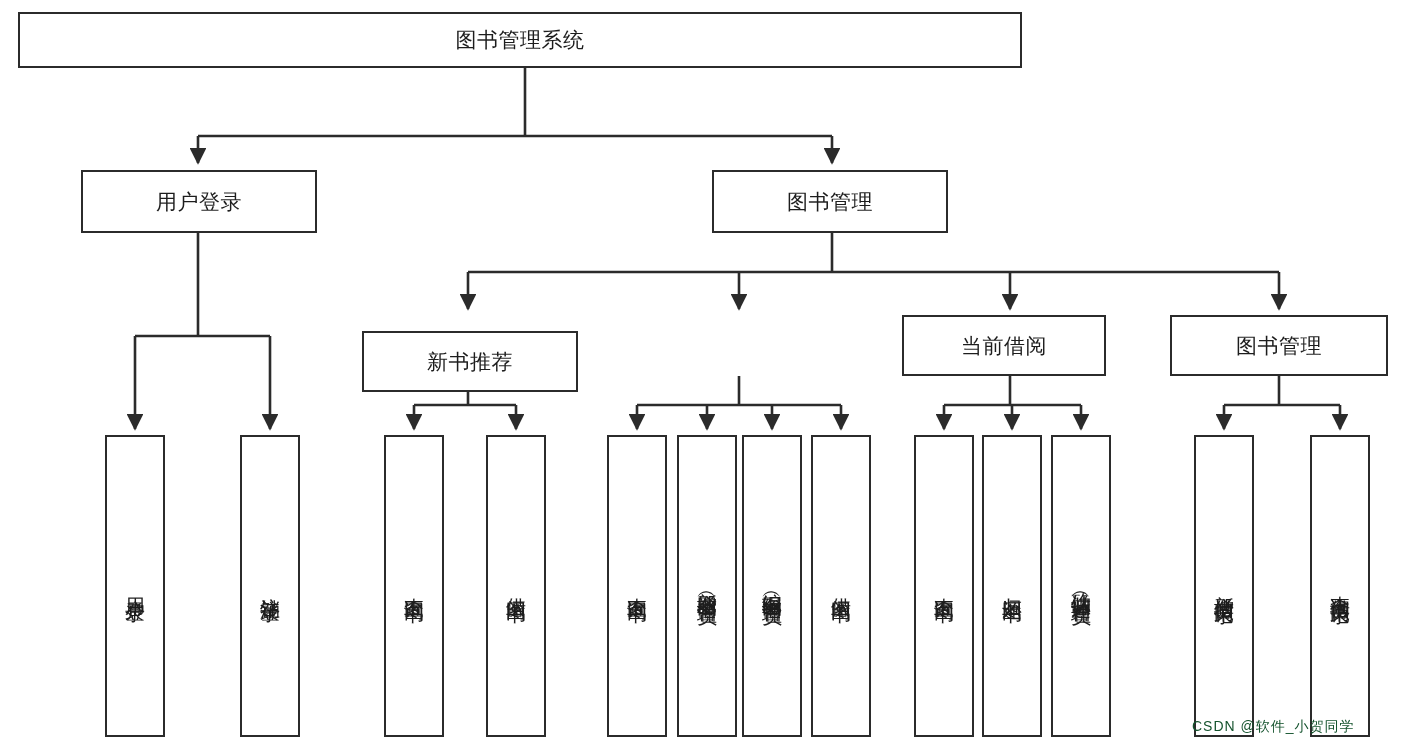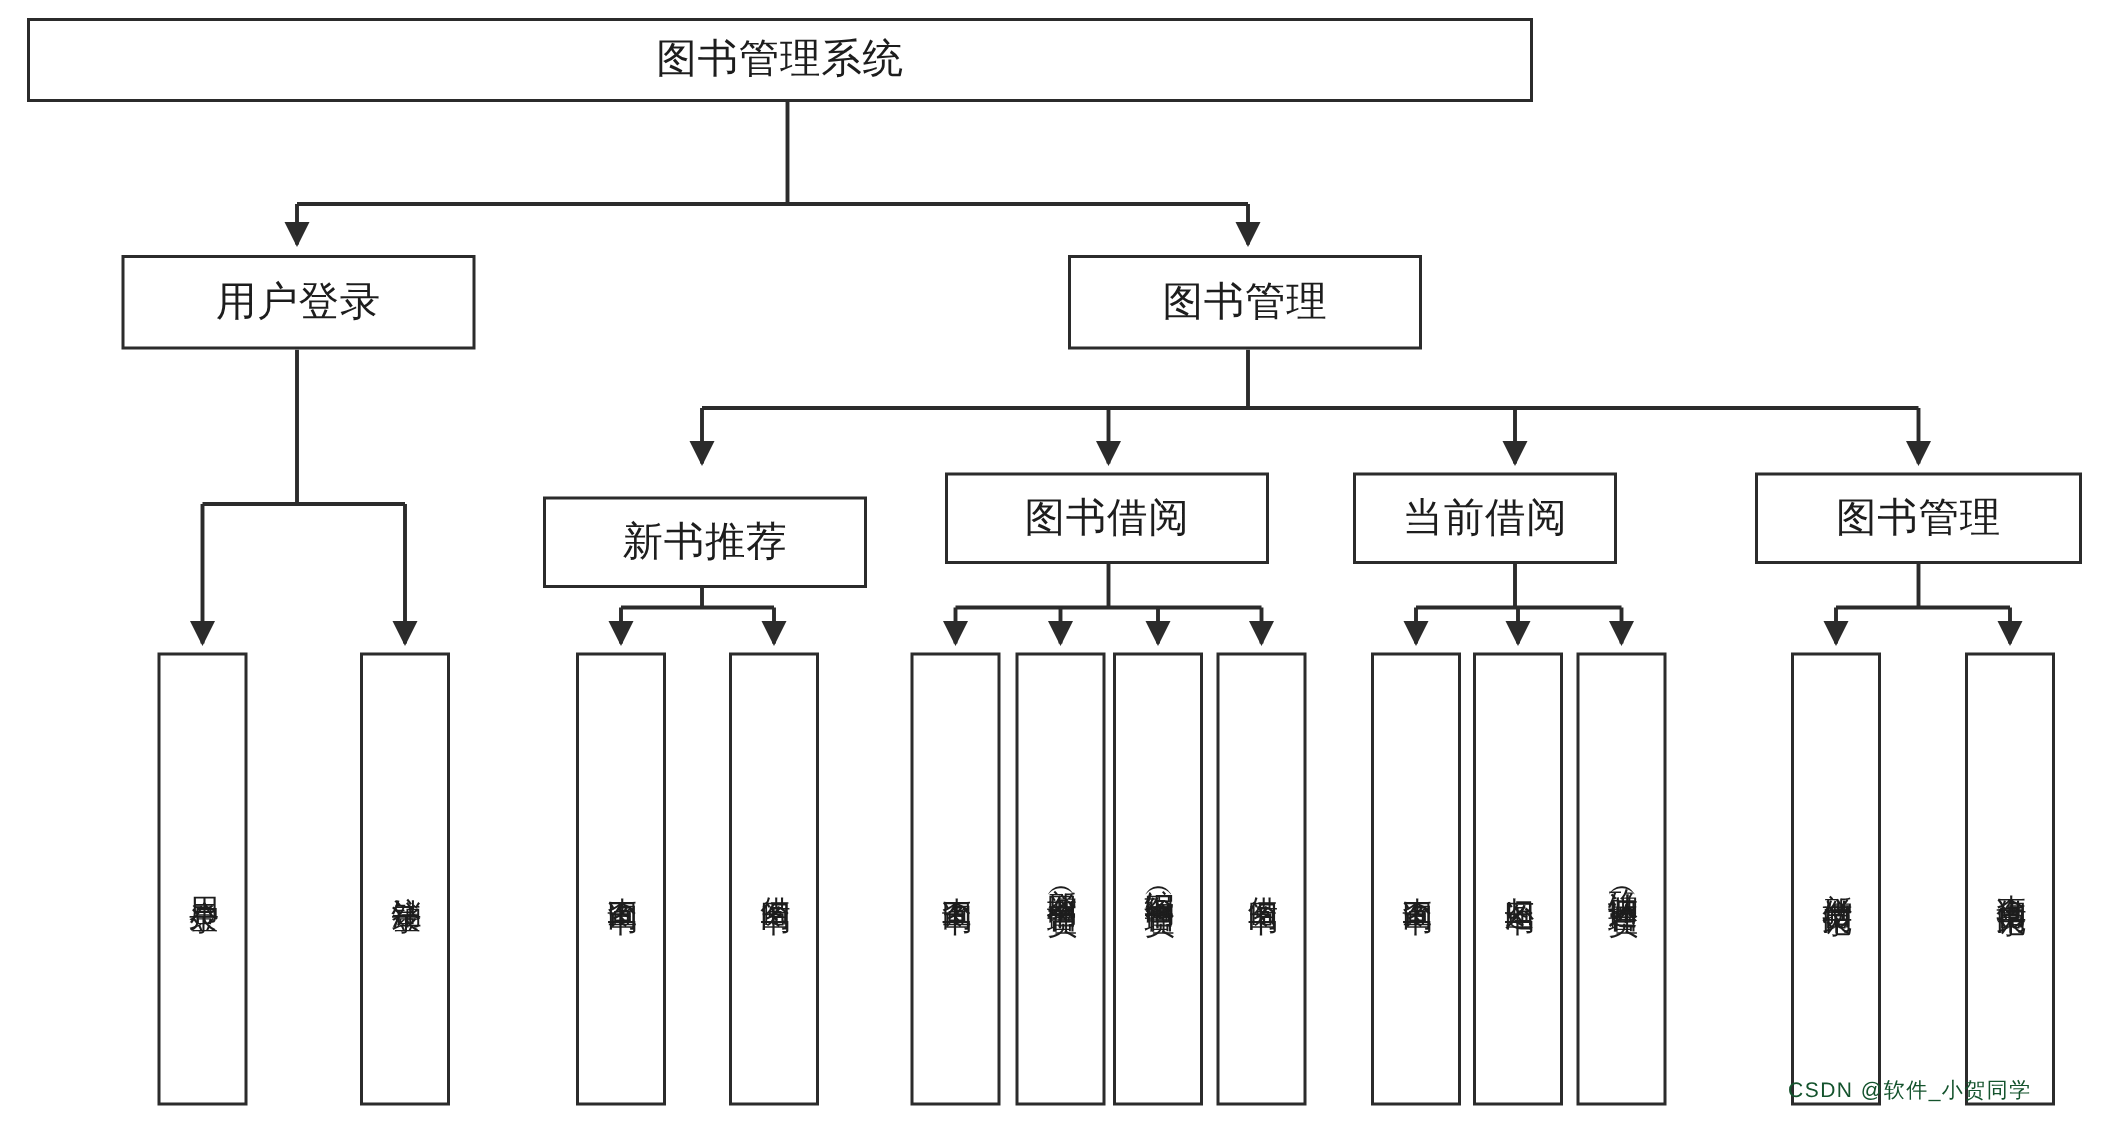--- a/index.html
+++ b/index.html
@@ -31,21 +31,21 @@
     box-sizing: border-box;
     background: #ffffff;
     border: 2.2px solid #2b2b2b;
     display: flex;
     align-items: center;
     justify-content: center;
     color: #1d1d1d;
   }
   .node.horizontal .label {
     writing-mode: horizontal-tb;
-    font-size: 27px;
+    font-size: 21px;
     line-height: 1.1;
     letter-spacing: 0.5px;
     white-space: nowrap;
   }
   .node.vertical {
     align-items: center;
     justify-content: center;
   }
   .node.vertical .label {
     writing-mode: vertical-rl;
@@ -127,24 +127,21 @@
   <div class="node horizontal" style="left:81px; top:170px; width:236px; height:63px;">
     <span class="label">用户登录</span>
   </div>
   <div class="node horizontal" style="left:712px; top:170px; width:236px; height:63px;">
     <span class="label">图书管理</span>
   </div>
 
   <div class="node horizontal" style="left:362px; top:315px; width:216px; height:61px;margin-top:16px;">
     <span class="label">新书推荐</span>
   </div>
-  <div class="node horizontal" style="left:630px; top:315px; width:216px; height:61px;">
-    <span class="label">图书借阅</span>
-  </div>
-  <div class="node horizontal" style="left:902px; top:315px; width:176px; height:61px;">
+  <div class="node horizontal" style="left:902px; top:315px; width:204px; height:61px;">
     <span class="label">当前借阅</span>
   </div>
   <div class="node horizontal" style="left:1170px; top:315px; width:218px; height:61px;">
     <span class="label">图书管理</span>
   </div>
 
   <div class="node vertical" style="left:105px; top:435px; width:60px; height:302px;">
     <span class="label">用户登录</span>
   </div>
   <div class="node vertical" style="left:240px; top:435px; width:60px; height:302px;">

